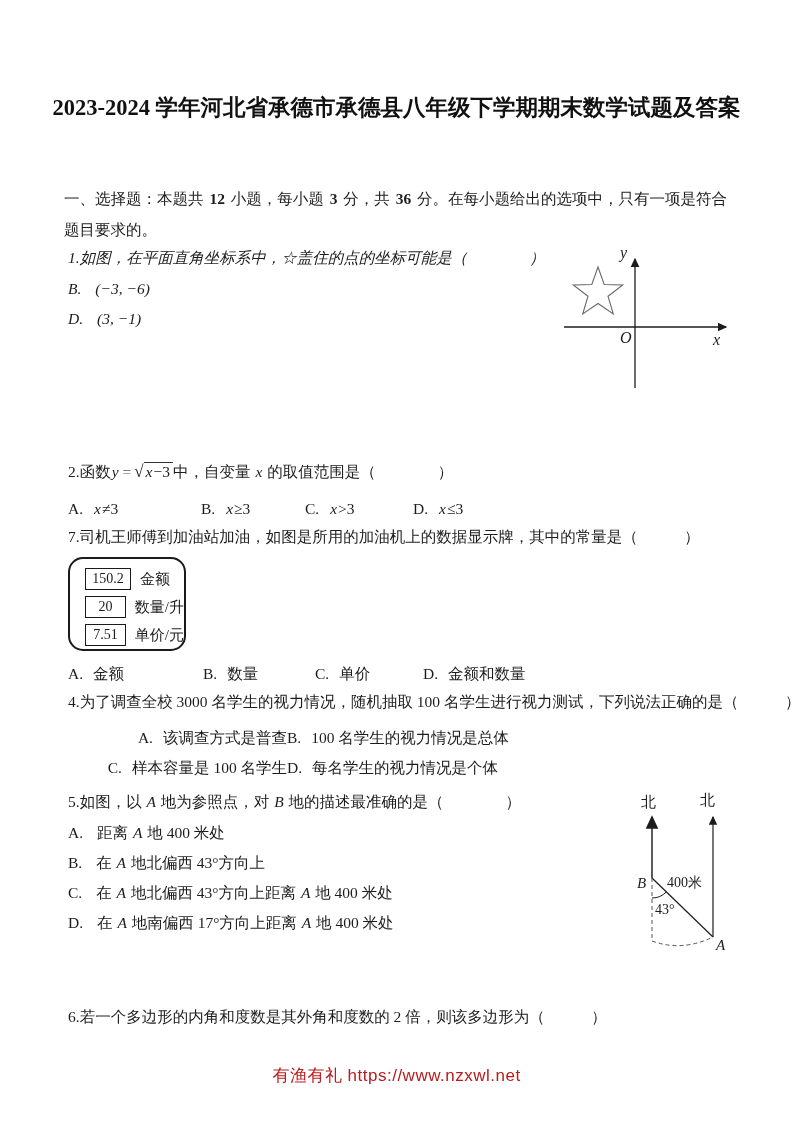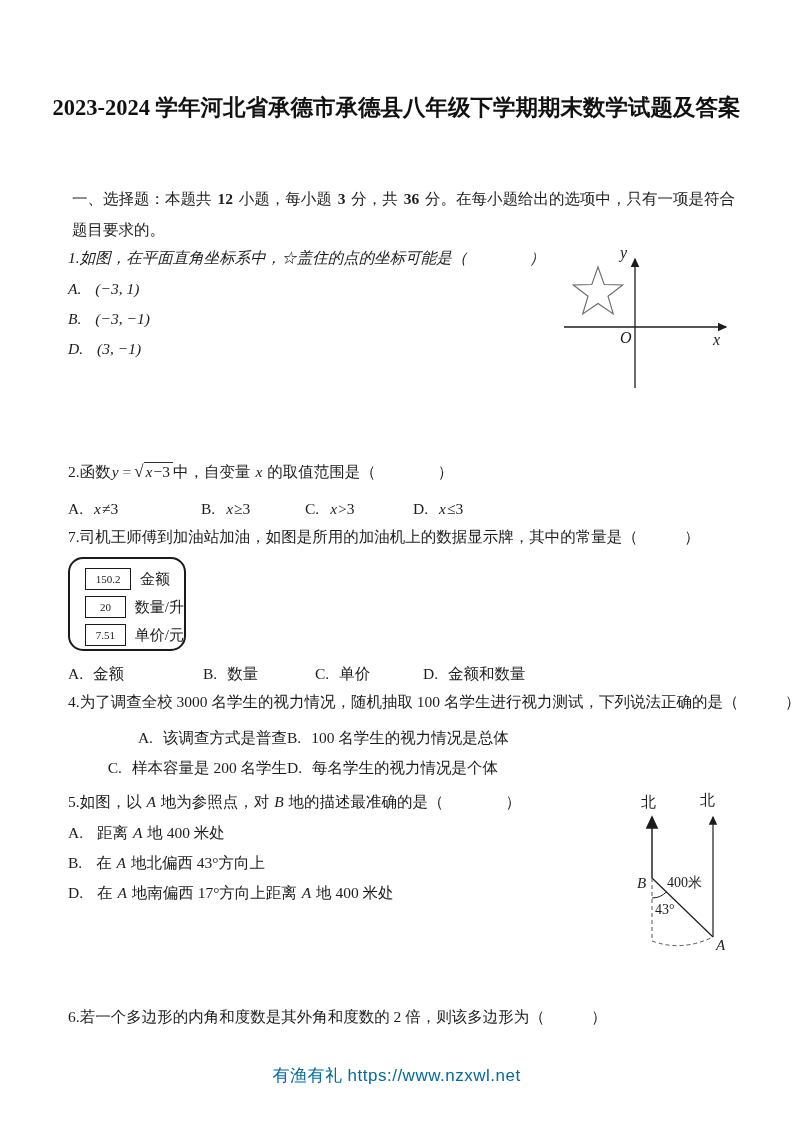--- a/index.html
+++ b/index.html
@@ -12,21 +12,21 @@
   .abs{position:absolute;}
 
   
   .title{
     top:84px;left:46px;right:46px;text-align:center;
     font-size:22.5px;font-weight:bold;line-height:47px;color:#111;
   }
   .title-inner{display:inline-block;max-width:700px;}
 
   
-  .section{top:183px;left:72px;right:58px;font-size:15.5px;line-height:31px;}
+  .section{top:183px;left:64px;right:58px;font-size:15.5px;line-height:31px;}
   .section .num{font-weight:bold;padding:0 2px;}
 
   
   .qblock{left:68px;right:40px;font-size:15.5px;}
   .qtext{line-height:22px;white-space:nowrap;}
   .opt-line{margin-top:9px;line-height:21px;white-space:nowrap;}
   .opt-label{display:inline-block;margin-right:14px;}
   .opt-row{display:flex;margin-top:13px;line-height:21px;white-space:nowrap;}
   .opt-row .opt{display:inline-block;}
   .opt .opt-label{margin-right:10px;}
@@ -49,21 +49,21 @@
   
   .q3{top:526px;}
   .fuel-panel{
     margin-top:9px;width:118px;height:94px;box-sizing:border-box;
     border:2px solid #1a1a1a;border-radius:15px;
     padding:9px 0 0 15px;
   }
   .fuel-row{display:flex;align-items:center;margin-bottom:6px;}
   .fuel-box{
     display:inline-block;width:44px;height:20px;line-height:20px;
-    border:1.5px solid #1a1a1a;text-align:center;font-size:11px;
+    border:1.5px solid #1a1a1a;text-align:center;font-size:14px;
   }
   .fuel-label{margin-left:9px;font-size:15px;white-space:nowrap;}
   .q3 .opt-row{margin-top:12px;}
   .q3 .opt-row .opt:nth-child(1){width:135px;}
   .q3 .opt-row .opt:nth-child(2){width:112px;}
   .q3 .opt-row .opt:nth-child(3){width:108px;}
 
   
   .q4{top:691px;}
   .q4 .opt-row{margin-top:14px;text-align:right;}
@@ -74,21 +74,21 @@
   .q5{top:791px;}
   .q5 .opt-line:first-of-type{margin-top:10px;}
 
   
   .q6{top:1006px;}
 
   
   .footer{
     top:1064px;left:0;right:0;text-align:center;
     font-family:"Liberation Sans","DejaVu Sans",sans-serif;
-    font-size:17px;color:#0369a1;letter-spacing:0.5px;
+    font-size:17px;color:#b91c1c;letter-spacing:0.5px;
   }
 
   
   .fig1{left:562px;top:242px;width:175px;height:158px;}
   .fig2{left:610px;top:788px;width:148px;height:172px;}
   svg text{font-family:"Liberation Serif","DejaVu Serif",serif;fill:#1c1c1c;}
   svg .axis-label{font-style:italic;font-size:16px;}
   svg .pt-label{font-style:italic;font-size:15px;}
   svg .cjk{font-size:15px;}
   svg .fig-num{font-size:14px;}
@@ -99,22 +99,21 @@
 <div class="page">
 
   <div class="abs title">
     <span class="title-inner">2023-2024 学年河北省承德市承德县八年级下学期期末数学试题及答案</span>
   </div>
 
   <div class="abs section"><span>一、选择题：本题共 </span><span class="num">12</span><span> 小题，每小题 </span><span class="num">3</span><span> 分，共 </span><span class="num">36</span><span> 分。在每小题给出的选项中，只有一项是符合题目要求的。</span></div>
 
   <div class="abs qblock q1">
     <div class="qtext">1.如图，在平面直角坐标系中，☆盖住的点的坐标可能是（　　　　）</div>
-    <div class="opt-line"><span class="opt-label">A.</span><span class="opt-text">(−3, 1)</span></div>
-    <div class="opt-line"><span class="opt-label">B.</span><span class="opt-text">(−3, −1)</span></div>
+    <div class="opt-line"><span class="opt-label">B.</span><span class="opt-text">(−3, −6)</span></div>
     <div class="opt-line"><span class="opt-label">D.</span><span class="opt-text">(3, −1)</span></div>
   </div>
 
   <div class="abs fig1">
     <svg width="175" height="158" viewBox="0 0 175 158">
       <defs>
         <marker id="arw" markerWidth="8" markerHeight="8" refX="6.5" refY="3.5" orient="auto">
           <path d="M0,0 L7.5,3.5 L0,7 z" fill="#1c1c1c"></path>
         </marker>
       </defs>
@@ -161,29 +160,30 @@
     </div>
   </div>
 
   <div class="abs qblock q4">
     <div class="qtext">4.为了调查全校 3000 名学生的视力情况，随机抽取 100 名学生进行视力测试，下列说法正确的是（　　　）</div>
     <div class="opt-row">
       <span class="opt"><span class="opt-label">A.</span><span class="opt-text">该调查方式是普查</span></span>
       <span class="opt"><span class="opt-label">B.</span><span class="opt-text">100 名学生的视力情况是总体</span></span>
     </div>
     <div class="opt-row second">
-      <span class="opt"><span class="opt-label">C.</span><span class="opt-text">样本容量是 200 名学生</span></span>
+      <span class="opt"><span class="opt-label">C.</span><span class="opt-text">样本容量是 100 名学生</span></span>
       <span class="opt"><span class="opt-label">D.</span><span class="opt-text">每名学生的视力情况是个体</span></span>
     </div>
   </div>
 
   <div class="abs qblock q5">
     <div class="qtext">5.如图，以 <i class="mvar">A</i> 地为参照点，对 <i class="mvar">B</i> 地的描述最准确的是（　　　　）</div>
     <div class="opt-line"><span class="opt-label">A.</span><span class="opt-text">距离 <i class="mvar">A</i> 地 400 米处</span></div>
     <div class="opt-line"><span class="opt-label">B.</span><span class="opt-text">在 <i class="mvar">A</i> 地北偏西 43°方向上</span></div>
+    <div class="opt-line"><span class="opt-label">C.</span><span class="opt-text">在 <i class="mvar">A</i> 地北偏西 43°方向上距离 <i class="mvar">A</i> 地 400 米处</span></div>
     <div class="opt-line"><span class="opt-label">D.</span><span class="opt-text">在 <i class="mvar">A</i> 地南偏西 17°方向上距离 <i class="mvar">A</i> 地 400 米处</span></div>
   </div>
 
   <div class="abs fig2">
     <svg width="148" height="172" viewBox="0 0 148 172">
       <defs>
         <marker id="arw2" markerWidth="8" markerHeight="8" refX="6.5" refY="3.5" orient="auto">
           <path d="M0,0 L7.5,3.5 L0,7 z" fill="#1c1c1c"></path>
         </marker>
       </defs>

